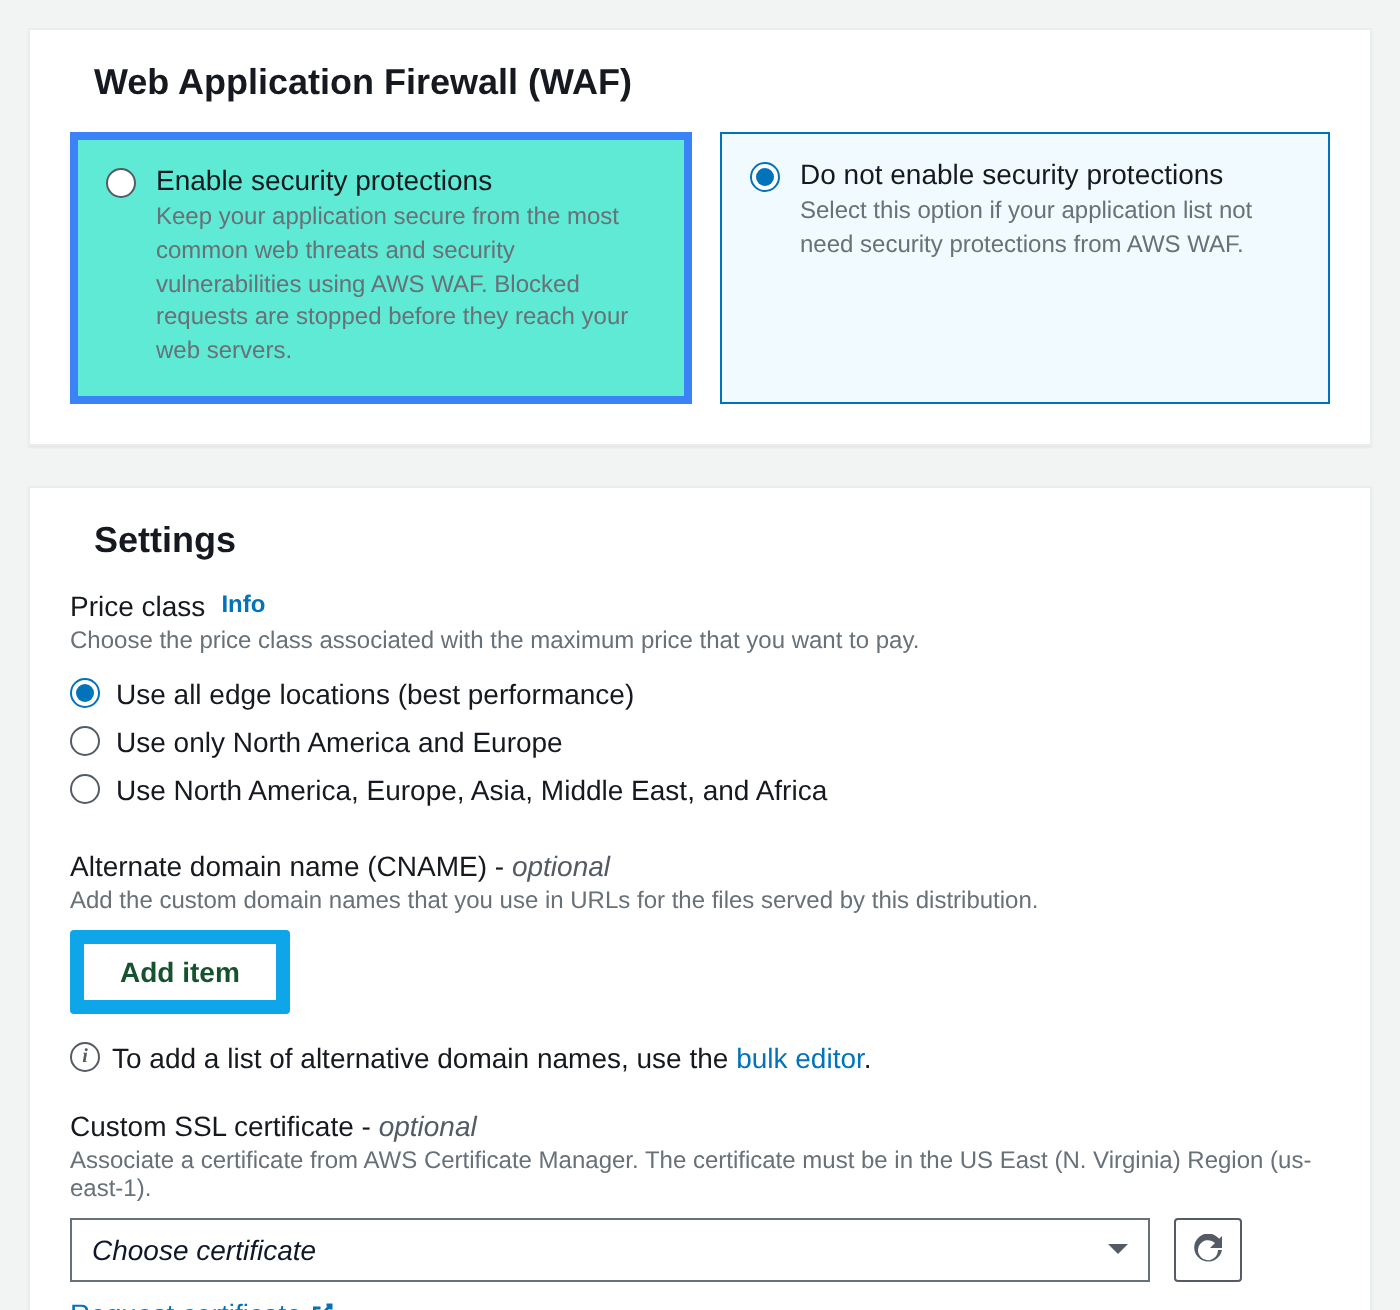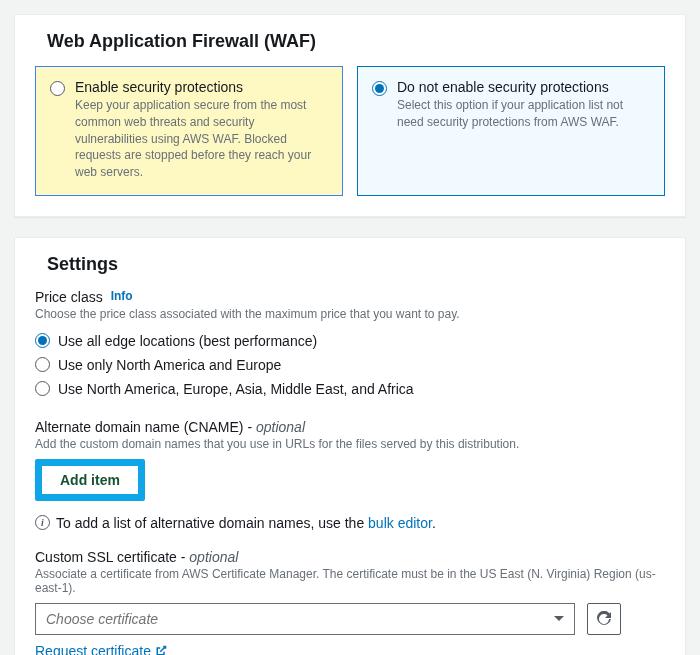--- a/index.html
+++ b/index.html
@@ -28,22 +28,22 @@
     .panel-body {
       padding: 0 20px 20px 20px;
     }
     .tile-row {
       display: flex;
       gap: 14px;
       padding: 0 20px 20px 20px;
     }
     .tile {
       flex: 1;
-      border: 1px solid #3b82f6;
-      background: #fef9c3;
+      border: 4px solid #3b82f6;
+      background: #5eead4;
       padding: 12px 14px 14px 14px;
       display: flex;
       gap: 10px;
       cursor: pointer;
     }
     .tile.selected {
       border: 1px solid #0073bb;
       background: #f1faff;
     }
     .tile-radio {
@@ -175,21 +175,21 @@
     .select {
       flex: 1;
       border: 1px solid #687078;
       background: #fff;
       height: 32px;
       display: flex;
       align-items: center;
       justify-content: space-between;
       padding: 0 10px;
       font-style: italic;
-      color: #737373;
+      color: #0f172a;
       cursor: pointer;
       font-size: 14px;
       max-width: 540px;
     }
     .caret-down {
       width: 0; height: 0;
       border-left: 5px solid transparent;
       border-right: 5px solid transparent;
       border-top: 5px solid #545b64;
     }

